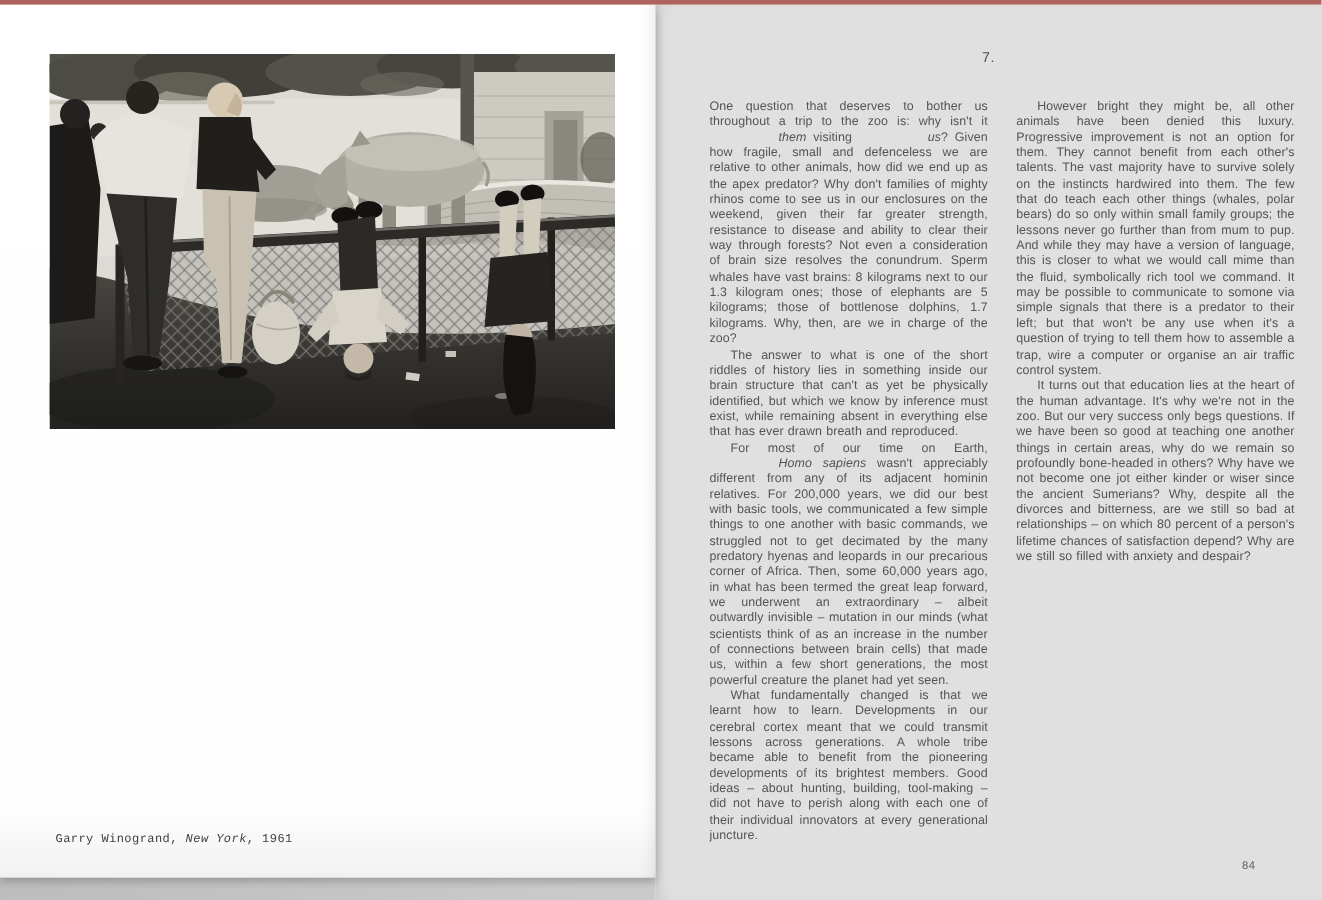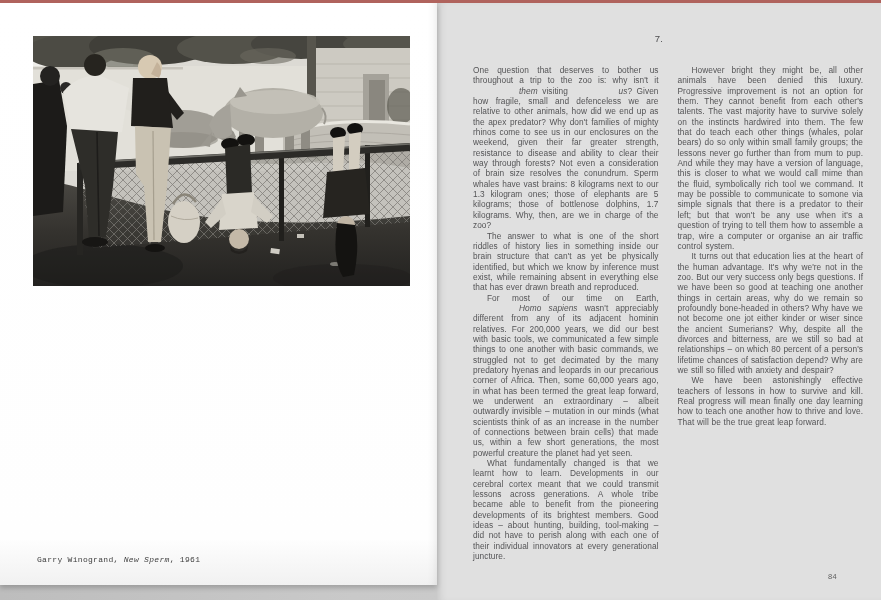--- a/index.html
+++ b/index.html
@@ -172,36 +172,35 @@
 
       <ellipse cx="305" cy="97" rx="8" ry="6" fill="#121110"></ellipse>
       <ellipse cx="322" cy="93" rx="8" ry="6" fill="#121110"></ellipse>
       <path d="M300 102 L312 100 L310 138 L300 138 Z" fill="#d3cdc0"></path>
       <path d="M316 98 L328 96 L326 136 L316 136 Z" fill="#d3cdc0"></path>
       <path d="M294 136 L332 132 L337 178 L290 182 Z" fill="#262420"></path>
       <circle cx="313" cy="189" r="9" fill="#c0b5a4"></circle>
       <path d="M304 187 Q299 224 310 241 L321 239 Q327 210 322 189 Z" fill="#141311"></path>
     </svg>
 
-    <div class="caption">Garry Winogrand, <em>New Sperm</em>, 1961</div>
+    <div class="caption">Garry Winogrand, <em>New York</em>, 1961</div>
   </div>
 
   <div class="page page-right">
     <div class="chapter-num">7.</div>
 
     <div class="columns">
       <div class="col col-first">
           <p>One question that deserves to bother us throughout a trip to the zoo is: why isn't it <em>them</em> visiting <em>us</em>? Given how fragile, small and defenceless we are relative to other animals, how did we end up as the apex predator? Why don't families of mighty rhinos come to see us in our enclosures on the weekend, given their far greater strength, resistance to disease and ability to clear their way through forests? Not even a consideration of brain size resolves the conundrum. Sperm whales have vast brains: 8 kilograms next to our 1.3 kilogram ones; those of elephants are 5 kilograms; those of bottlenose dolphins, 1.7 kilograms. Why, then, are we in charge of the zoo?</p>
           <p>The answer to what is one of the short riddles of history lies in something inside our brain structure that can't as yet be physically identified, but which we know by inference must exist, while remaining absent in everything else that has ever drawn breath and reproduced.</p>
           <p>For most of our time on Earth, <em>Homo sapiens</em> wasn't appreciably different from any of its adjacent hominin relatives. For 200,000 years, we did our best with basic tools, we communicated a few simple things to one another with basic commands, we struggled not to get decimated by the many predatory hyenas and leopards in our precarious corner of Africa. Then, some 60,000 years ago, in what has been termed the great leap forward, we underwent an extraordinary – albeit outwardly invisible – mutation in our minds (what scientists think of as an increase in the number of connections between brain cells) that made us, within a few short generations, the most powerful creature the planet had yet seen.</p>
           <p>What fundamentally changed is that we learnt how to learn. Developments in our cerebral cortex meant that we could transmit lessons across generations. A whole tribe became able to benefit from the pioneering developments of its brightest members. Good ideas – about hunting, building, tool-making – did not have to perish along with each one of their individual innovators at every generational juncture.</p>
         </div>
       <div class="col">
           <p>However bright they might be, all other animals have been denied this luxury. Progressive improvement is not an option for them. They cannot benefit from each other's talents. The vast majority have to survive solely on the instincts hardwired into them. The few that do teach each other things (whales, polar bears) do so only within small family groups; the lessons never go further than from mum to pup. And while they may have a version of language, this is closer to what we would call mime than the fluid, symbolically rich tool we command. It may be possible to communicate to somone via simple signals that there is a predator to their left; but that won't be any use when it's a question of trying to tell them how to assemble a trap, wire a computer or organise an air traffic control system.</p>
           <p>It turns out that education lies at the heart of the human advantage. It's why we're not in the zoo. But our very success only begs questions. If we have been so good at teaching one another things in certain areas, why do we remain so profoundly bone-headed in others? Why have we not become one jot either kinder or wiser since the ancient Sumerians? Why, despite all the divorces and bitterness, are we still so bad at relationships – on which 80 percent of a person's lifetime chances of satisfaction depend? Why are we still so filled with anxiety and despair?</p>
-          <p>We have been astonishingly effective teachers of lessons in how to survive and kill. Real progress will mean finally one day learning how to teach one another how to thrive and love. That will be the true great leap forward.</p>
         </div>
     </div>
 
     <div class="folio">84</div>
   </div>
 
 </div>
 
 </body></html>

